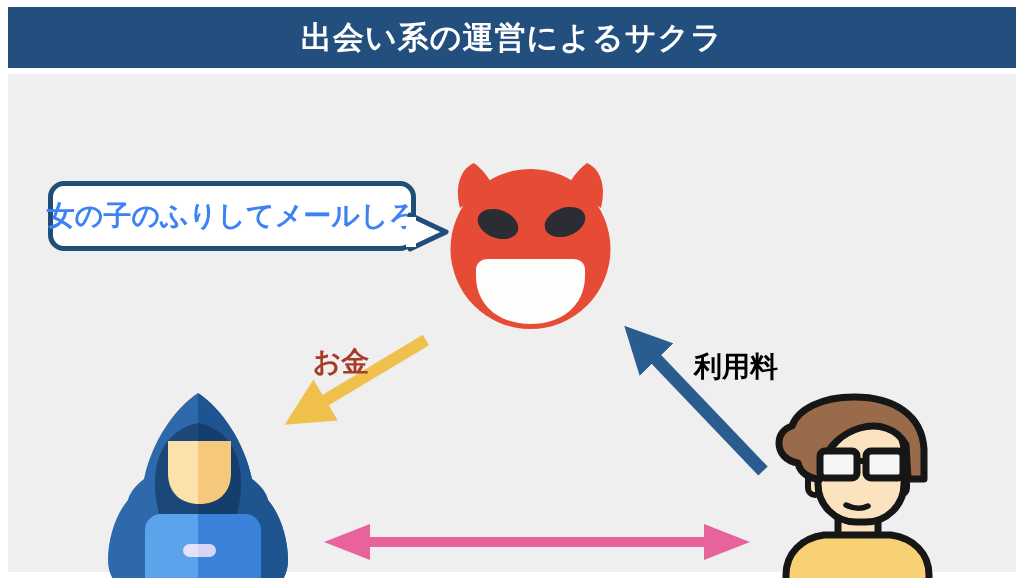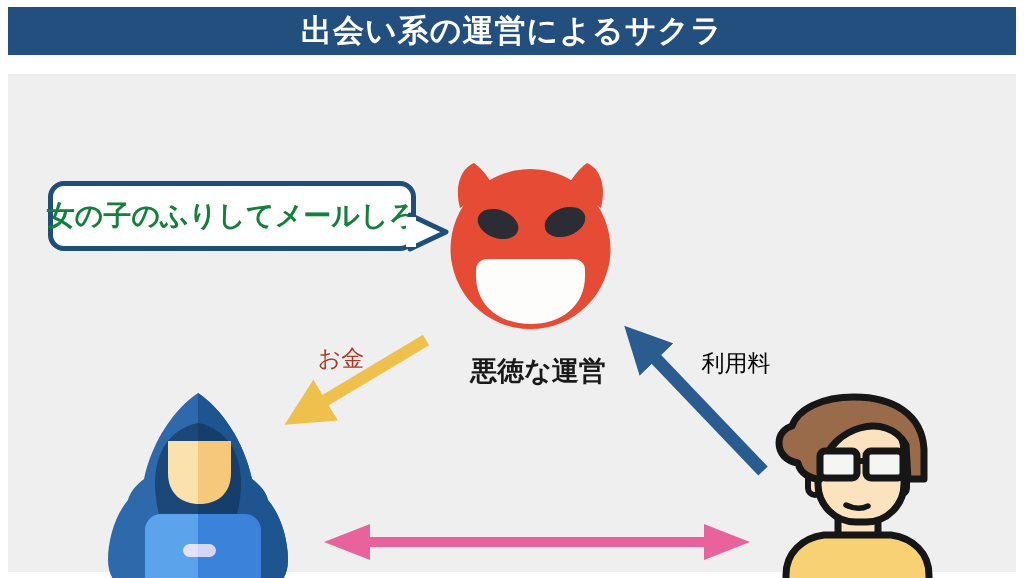--- a/index.html
+++ b/index.html
@@ -2,49 +2,49 @@
 <html><head>
 <meta charset="utf-8">
 <style>
   * { margin: 0; padding: 0; box-sizing: border-box; }
   html, body { width: 1024px; height: 578px; background: #ffffff; }
   body { font-family: "Liberation Sans", "DejaVu Sans", sans-serif; position: relative; overflow: hidden; }
 
   .canvas { position: absolute; inset: 0; }
 
   .titlebar {
-    position: absolute; left: 8px; right: 8px; top: 7px; height: 48px;
+    position: absolute; left: 8px; right: 8px; top: 7px; height: 61px;
     background: #224f7d; display: flex; align-items: center; justify-content: center;
   }
   .titlebar h1 {
     color: #ffffff; font-size: 31px; font-weight: bold; letter-spacing: 1px;
   }
 
   .content {
     position: absolute; left: 8px; right: 8px; top: 74px; bottom: 6px;
     background: #efeff0;
   }
   
   .abs { position: absolute; }
 
   .bubble {
     left: 40px; top: 107px; width: 368px; height: 70px;
     background: #ffffff; border: 5px solid #1f4e79; border-radius: 16px;
     display: flex; align-items: center; justify-content: center; z-index: 3;
   }
-  .bubble span { color: #15803d; font-size: 28px; font-weight: bold; white-space: nowrap; }
+  .bubble span { color: #3b82f6; font-size: 28px; font-weight: bold; white-space: nowrap; }
   .bubble-tail { left: 398px; top: 137px; z-index: 4; }
 
   .node-label {
     transform: translateX(-50%);
     color: #1a1a1a; font-size: 27px; font-weight: bold; white-space: nowrap; z-index: 2;
   }
   .arrow-label {
     transform: translateX(-50%);
-    font-size: 23px; font-weight: normal; white-space: nowrap; z-index: 2;
+    font-size: 28px; font-weight: bold; white-space: nowrap; z-index: 2;
   }
   #label-money    { left: 333px; top: 269px; color: #a83a28; }
   #label-fee      { left: 728px; top: 274px; color: #000000; }
   #label-mail     { left: 549px; top: 421px; color: #1a1a1a; }
   #label-operator { left: 530px; top: 279px; }
 
   svg { display: block; }
 </style>
 </head>
 <body>
@@ -66,21 +66,20 @@
     </svg>
 
     <svg class="abs" style="left:440px; top:86px; z-index:1" width="165" height="180" viewBox="0 0 165 180">
       <path d="M12,48 C6,24 14,8 26,3 C38,12 47,26 51,40 C37,36 23,40 12,48 Z" fill="#e64c35"></path>
       <path d="M153,48 C159,24 151,8 139,3 C127,12 118,26 114,40 C128,36 142,40 153,48 Z" fill="#e64c35"></path>
       <circle cx="82.5" cy="89" r="80" fill="#e64c35"></circle>
       <ellipse cx="50" cy="64" rx="21" ry="14" transform="rotate(20 50 64)" fill="#2c2c34"></ellipse>
       <ellipse cx="117" cy="62" rx="21" ry="14" transform="rotate(-20 117 62)" fill="#2c2c34"></ellipse>
       <path d="M28,110 C28,103 33,99 40,99 L125,99 C132,99 137,103 137,110 L137,116 C137,146 113,164 82.5,164 C52,164 28,146 28,116 Z" fill="#fdfdfb"></path>
     </svg>
-    <div class="abs node-label" id="label-operator">悪徳な運営</div>
 
     <svg class="abs" style="left:97px; top:317px; z-index:1" width="186" height="206" viewBox="0 0 186 206">
       <defs>
         <clipPath id="rightHalf">
             <rect x="93" y="0" width="93" height="206"></rect>
           </clipPath>
       </defs>
       <g>
         <path d="M93,2 C70,17 47,50 39,88 C31,94 25,101 23,109 C11,123 3,147 3,169 C3,189 15,201 35,201 L151,201 C171,201 183,189 183,169 C183,147 175,123 163,109 C161,101 155,94 147,88 C139,50 116,17 93,2 Z" fill="#2e6aab"></path>
         <path d="M93,32 C64,38 50,62 50,92 C50,134 70,162 93,177 C116,162 136,134 136,92 C136,62 122,38 93,32 Z" fill="#1b4878"></path>

